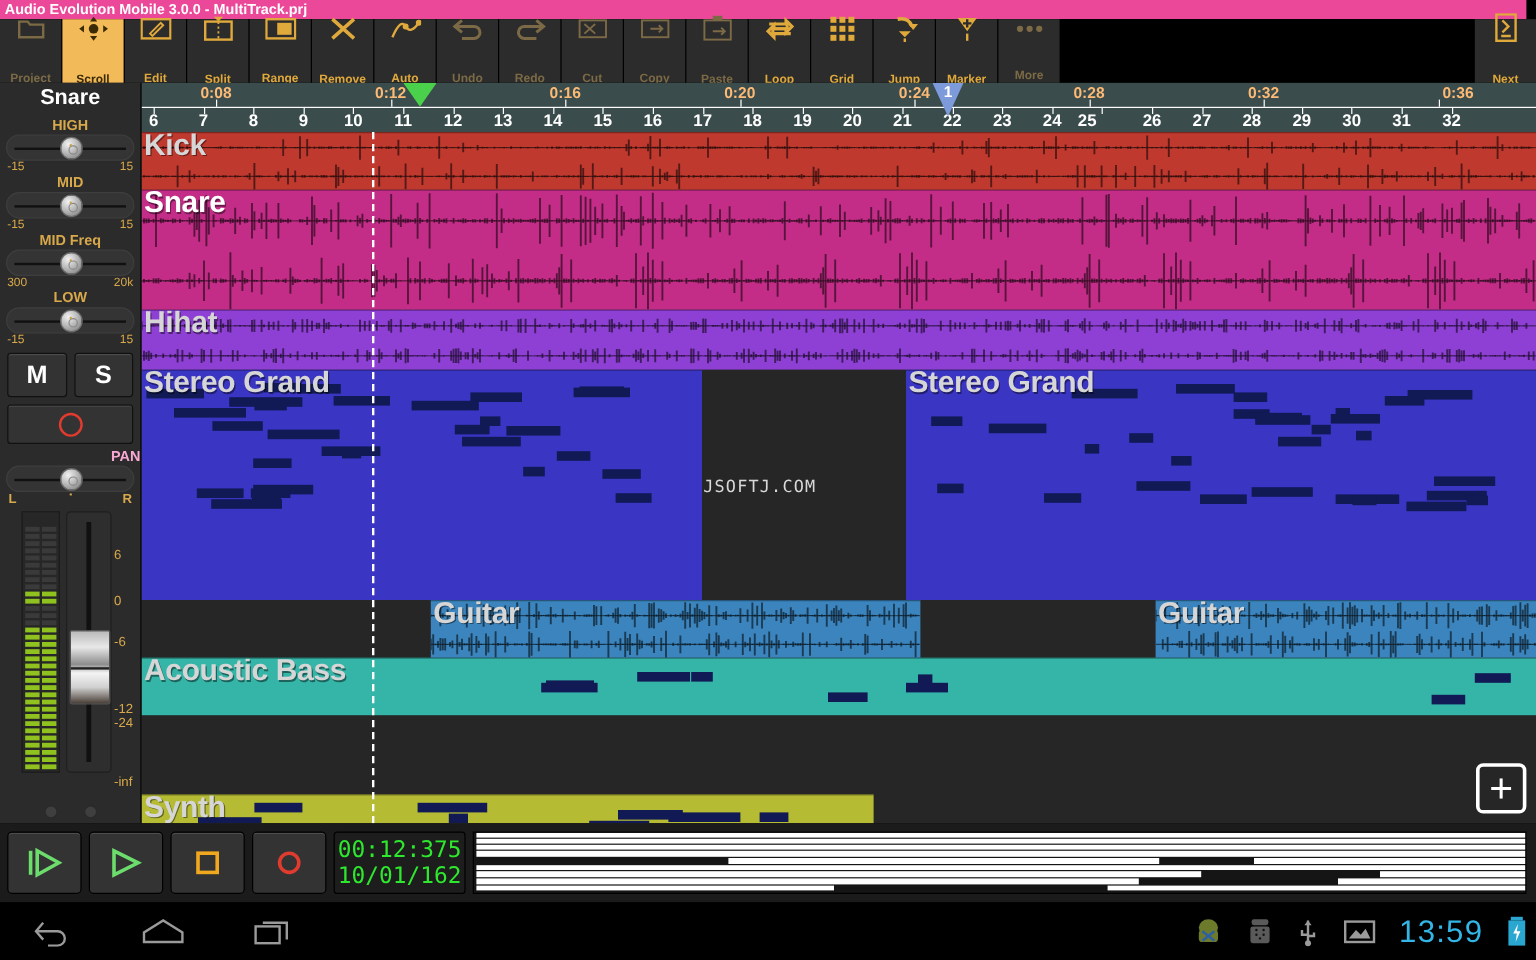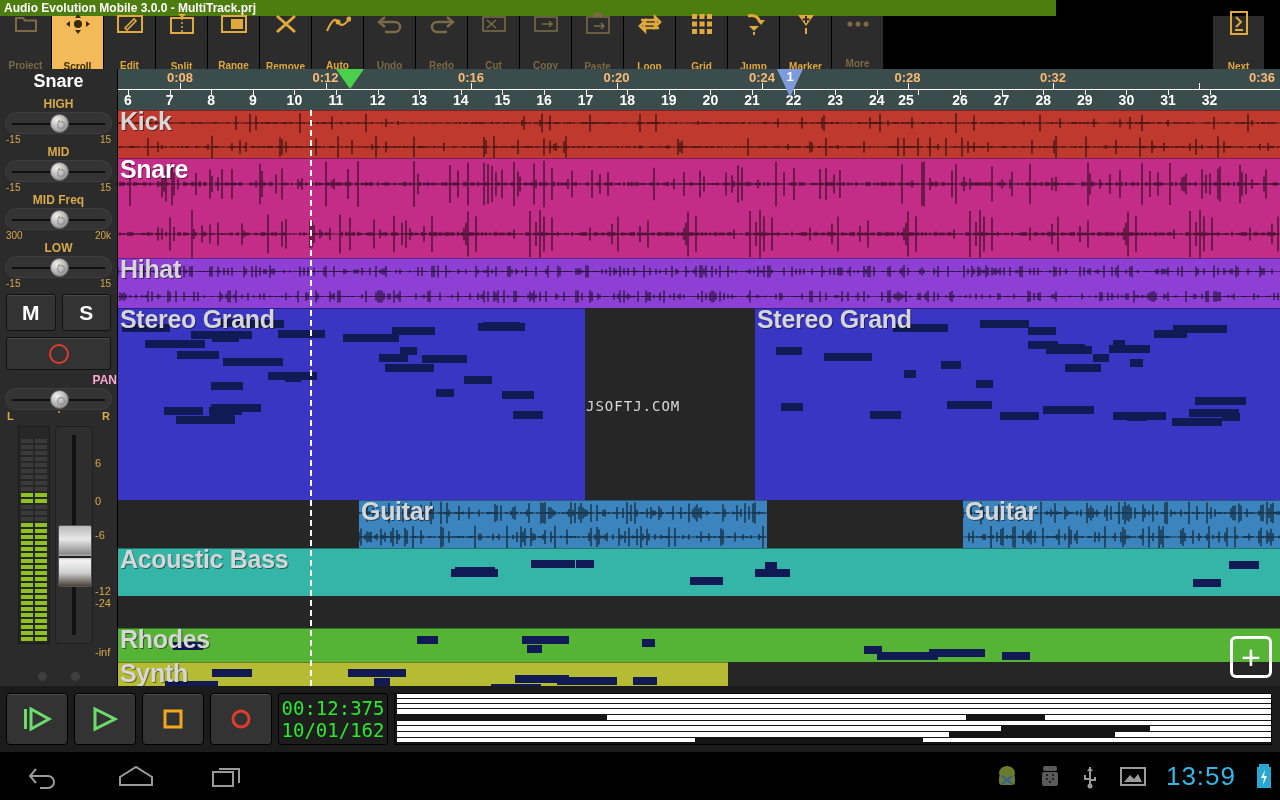--- a/index.html
+++ b/index.html
@@ -6,22 +6,22 @@
   html, body {
     width: 1280px; height: 800px;
     background: #000;
     font-family: "Liberation Sans", sans-serif;
     overflow: hidden;
   }
   #app { position: relative; width: 1280px; height: 800px; background: #000; }
 
   
   .titlebar {
-    position: absolute; left: 0; top: 0; width: 1056px; height: 16px;
-    background: #4d7c0f; color: #fff;
+    position: absolute; left: 0; top: 0; width: 1272px; height: 16px;
+    background: #ec4899; color: #fff;
     font-size: 12px; font-weight: bold; line-height: 16px;
     padding-left: 4px; white-space: nowrap;
   }
 
   
   .toolbar {
     position: absolute; left: 0; top: 16px; width: 1280px; height: 53px;
     background: #000;
     display: flex; align-items: stretch;
   }
@@ -29,21 +29,21 @@
     width: 51px; height: 53px; margin-right: 1px;
     background: #2c2c2c;
     display: flex; flex-direction: column; align-items: center; justify-content: center;
     color: #e0a93b; position: relative; gap: 24px;
   }
   .tb-btn.active { background: #f2ba58; color: #3a2b06; }
   .tb-btn.dim { color: #7b6a45; }
   .tb-btn .lbl { font-size: 10px; line-height: 11px; margin-top: 2px; font-weight: bold; }
   .tb-btn .ico { height: 22px; display:flex; align-items:center; justify-content:center; }
   .tb-spacer { flex: 1; background: #000; }
-  .tb-btn.next { margin-right: 16px; background:#2c2c2c; }
+  .tb-btn.next { margin-right: 0; background:#2c2c2c; }
 
   
   .leftpanel {
     position: absolute; left: 0; top: 69px; width: 118px; height: 617px;
     background: #2b2b2b;
     border-right: 1px solid #000;
   }
   .track-title {
     text-align: center; color: #fff; font-size: 18px; font-weight: bold;
     padding-top: 2px; height: 26px;
@@ -560,21 +560,21 @@
           <div class="time-lbl" style="left: 353px;">0:16</div>
           <div class="time-tick" style="left: 353px;"></div>
           <div class="time-lbl" style="left: 498.5px;">0:20</div>
           <div class="time-tick" style="left: 498.5px;"></div>
           <div class="time-lbl" style="left: 644px;">0:24</div>
           <div class="time-tick" style="left: 644px;"></div>
           <div class="time-lbl" style="left: 789.5px;">0:28</div>
           <div class="time-tick" style="left: 789.5px;"></div>
           <div class="time-lbl" style="left: 935px;">0:32</div>
           <div class="time-tick" style="left: 935px;"></div>
-          <div class="time-lbl" style="left: 1144px;">0:36</div>
+          <div class="time-lbl" style="left: 1097px;">0:36</div>
           <div class="time-tick" style="left: 1080.5px;"></div>
         </div>
       <div class="lower" id="rulerBars">
           <div class="bar-tick" style="left: 10px;"></div>
           <div class="bar-lbl" style="left: 10px;">6</div>
           <div class="bar-tick" style="left: 51.6px;"></div>
           <div class="bar-lbl" style="left: 51.6px;">7</div>
           <div class="bar-tick" style="left: 93.2px;"></div>
           <div class="bar-lbl" style="left: 93.2px;">8</div>
           <div class="bar-tick" style="left: 134.8px;"></div>
@@ -638,33 +638,20 @@
               <rect x="230" y="6" width="58" height="8" fill="#111a55"></rect>
               <rect x="97" y="23" width="16" height="8" fill="#111a55"></rect>
               <rect x="47" y="18" width="53" height="8" fill="#111a55"></rect>
               <rect x="94" y="6" width="40" height="8" fill="#111a55"></rect>
               <rect x="373" y="21" width="50" height="8" fill="#111a55"></rect>
               <rect x="439" y="14" width="60" height="8" fill="#111a55"></rect>
               <rect x="397" y="12" width="54" height="8" fill="#111a55"></rect>
               <rect x="256" y="15" width="16" height="8" fill="#111a55"></rect>
               <rect x="515" y="14" width="24" height="8" fill="#111a55"></rect>
             </svg><div class="name unsel">Synth</div></div>
-        </div>
-        <div class="track" style="top: 518px; height: 34px;">
-          <div class="clip" style="left: 0px; width: 1162px; background: rgb(85, 179, 54);"><svg width="1162" height="34">
-              <rect x="299" y="7" width="21" height="8" fill="#111a55"></rect>
-              <rect x="55" y="13" width="30" height="8" fill="#111a55"></rect>
-              <rect x="759" y="23" width="61" height="8" fill="#111a55"></rect>
-              <rect x="404" y="7" width="47" height="8" fill="#111a55"></rect>
-              <rect x="524" y="10" width="13" height="8" fill="#111a55"></rect>
-              <rect x="811" y="20" width="56" height="8" fill="#111a55"></rect>
-              <rect x="746" y="17" width="18" height="8" fill="#111a55"></rect>
-              <rect x="884" y="23" width="28" height="8" fill="#111a55"></rect>
-              <rect x="409" y="16" width="15" height="8" fill="#111a55"></rect>
-            </svg><div class="name unsel">Rhodes</div></div>
         </div>
         <div class="track" style="top: 438px; height: 48px;">
           <div class="clip" style="left: 0px; width: 1162px; background: rgb(53, 181, 168);"><svg width="1162" height="48">
               <rect x="1111" y="12" width="30" height="8" fill="#111a55"></rect>
               <rect x="333" y="20" width="47" height="8" fill="#111a55"></rect>
               <rect x="637" y="20" width="35" height="8" fill="#111a55"></rect>
               <rect x="413" y="11" width="44" height="8" fill="#111a55"></rect>
               <rect x="458" y="11" width="18" height="8" fill="#111a55"></rect>
               <rect x="647" y="13" width="12" height="8" fill="#111a55"></rect>
               <rect x="572" y="28" width="33" height="8" fill="#111a55"></rect>

